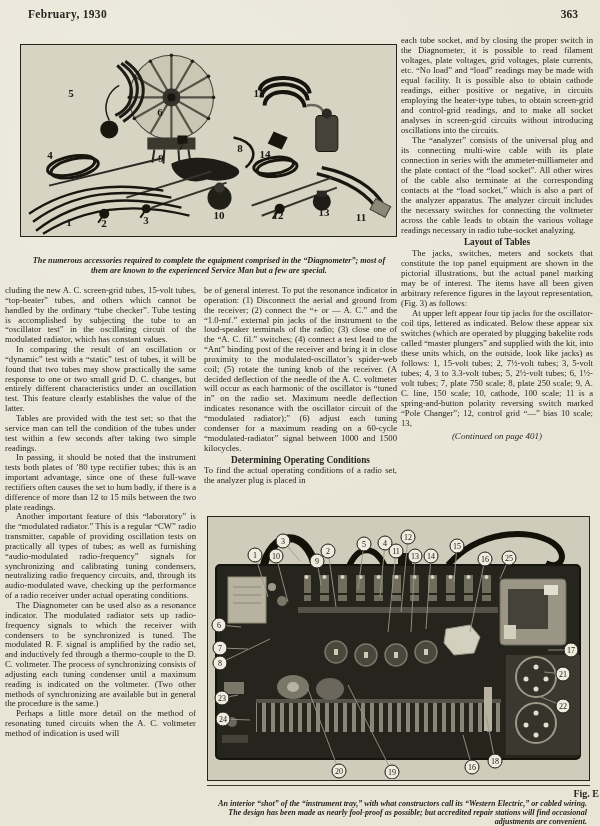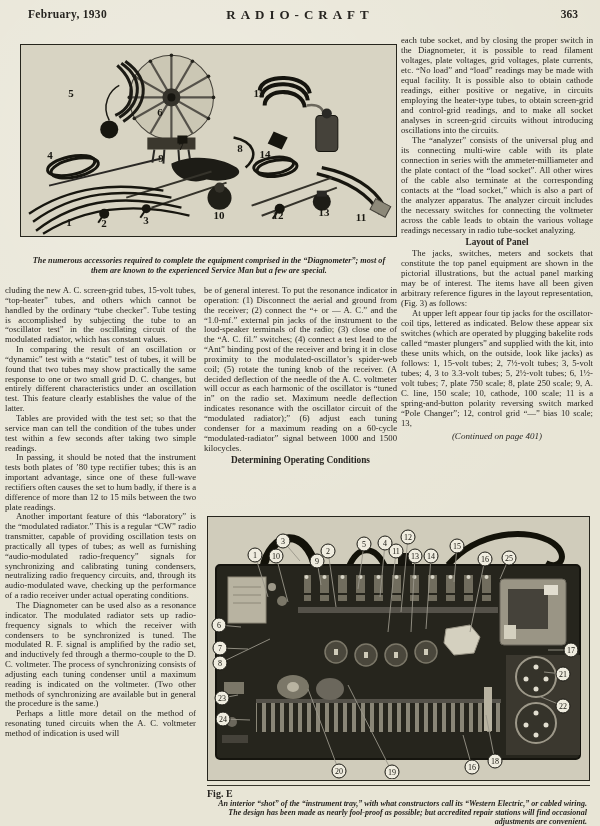--- a/index.html
+++ b/index.html
@@ -30,31 +30,30 @@
   .colM{left:204px;top:286px;width:193px;}
   .colR{left:401px;top:35px;width:192px;}
   .colR p{line-height:10px;}
   .continued{font-style:italic;text-align:center;font-size:9px;margin-top:3px;}
   
   .fige{position:absolute;left:207px;top:516px;width:383px;height:265px;margin:0;
         border:1.5px solid #26251d;background:#d0ccbb;box-sizing:border-box;}
   .fige svg{position:absolute;left:0;top:0;width:380px;height:262px;}
   .fige svg.overlay{z-index:3;}
   .fige-rule{position:absolute;left:207px;top:785px;width:383px;height:1px;background:#3a382f;}
-  .fige-label{position:absolute;left:207px;top:788px;width:383px;text-align:left;font-weight:bold;font-size:10px;}
+  .fige-label{position:absolute;left:216px;top:788px;width:383px;text-align:right;font-weight:bold;font-size:10px;}
   .fige-cap{position:absolute;left:215px;top:799px;width:372px;text-align:right;
             font-style:italic;font-weight:bold;font-size:8px;line-height:9.2px;}
 </style>
 </head>
 <body>
 
 <div class="page">
 
   <div class="hdr-date">February, 1930</div>
-  <div class="hdr-title">RADIO-CRAFT</div>
   <div class="hdr-page">363</div>
 
   <figure class="figd">
     <svg viewBox="0 0 374 190" aria-hidden="true">
       <rect width="374" height="190" fill="#d8d4c3"></rect>
 
       <g>
         <circle cx="150" cy="52" r="42" fill="#cbc7b4" stroke="#45423a" stroke-width="1"></circle>
         <g stroke="#55524a" stroke-width="2.2">
           <line x1="150" y1="52" x2="150" y2="10"></line>
@@ -182,26 +181,27 @@
     <p>Tables are provided with the test set; so that the service man can tell the condition of the tubes under test within a few seconds after taking two simple readings.</p>
     <p>In passing, it should be noted that the instrument tests both plates of ’80 type rectifier tubes; this is an important advantage, since one of these full-wave rectifiers often causes the set to hum badly, if there is a difference of more than 12 to 15 mils between the two plate readings.</p>
     <p>Another important feature of this “laboratory” is the “modulated radiator.”  This is a regular “CW” radio transmitter, capable of providing oscillation tests on practically all types of tubes; as well as furnishing “audio-modulated radio-frequency” signals for synchronizing and calibrating tuning condensers, neutralizing radio frequency circuits, and, through its audio-modulated wave, checking up the performance of a radio receiver under actual operating conditions.</p>
     <p>The Diagnometer can be used also as a resonance indicator.  The modulated radiator sets up radio-frequency signals to which the receiver with condensers to be synchronized is tuned.  The modulated R. F. signal is amplified by the radio set, and inductively fed through a thermo-couple to the D. C. voltmeter.  The process of synchronizing consists of adjusting each tuning condenser until a maximum reading is indicated on the voltmeter.  (Two other methods of synchronizing are available but in general the procedure is the same.)</p>
     <p>Perhaps a little more detail on the method of resonating tuned circuits when the A. C. voltmeter method of indication is used will</p>
   </section>
 
   <section class="col colM">
     <p class="first">be of general interest.  To put the resonance indicator in operation:  (1) Disconnect the aerial and ground from the receiver; (2) connect the “+ or — A. C.” and the “1.0-mf.” external pin jacks of the instrument to the loud-speaker terminals of the radio; (3) close one of the “A. C. fil.” switches; (4) connect a test lead to the “Ant” binding post of the receiver and bring it in close proximity to the modulated-oscillator’s spider-web coil; (5) rotate the tuning knob of the receiver.  (A decided deflection of the needle of the A. C. voltmeter will occur as each harmonic of the oscillator is “tuned in” on the radio set.  Maximum needle deflection indicates resonance with the oscillator circuit of the “modulated radiator);” (6) adjust each tuning condenser for a maximum reading on a 60-cycle “modulated-radiator” signal between 1000 and 1500 kilocycles.</p>
     <h4>Determining Operating Conditions</h4>
+    <p class="first">To find the actual operating conditions of a radio set, the analyzer plug is placed in</p>
   </section>
 
   <section class="col colR">
     <p class="first">each tube socket, and by closing the proper switch in the Diagnometer, it is possible to read filament voltages, plate voltages, grid voltages, plate currents, etc.  “No load” and “load” readings may be made with equal facility.  It is possible also to obtain cathode readings, either positive or negative, in circuits employing the heater-type tubes, to obtain screen-grid and control-grid readings, and to make all socket analyses in screen-grid circuits without introducing oscillations into the circuits.</p>
     <p>The “analyzer” consists of the universal plug and its connecting multi-wire cable with its plate connection in series with the ammeter-milliameter and the plate contact of the “load socket”.  All other wires of the cable also terminate at the corresponding contacts at the “load socket,” which is also a part of the analyzer apparatus.  The analyzer circuit includes the necessary switches for connecting the voltmeter across the cable leads to obtain the various voltage readings necessary in radio tube-socket analyzing.</p>
-    <h4>Layout of Panel</h4>
+    <h4>Layout of Tables</h4>
     <p>The jacks, switches, meters and sockets that constitute the top panel equipment are shown in the pictorial illustrations, but the actual panel marking may be of interest. The items have all been given arbitrary reference figures in the layout representation, (Fig. 3) as follows:</p>
     <p>At upper left appear four tip jacks for the oscillator-coil tips, lettered as indicated. Below these appear six switches (which are operated by plugging bakelite rods called “master plungers” and supplied with the kit, into these units which, on the outside, look like jacks) as follows:  1, 15-volt tubes; 2, 7½-volt tubes; 3, 5-volt tubes; 4, 3 to 3.3-volt tubes; 5, 2½-volt tubes; 6, 1½-volt tubes; 7, plate 750 scale; 8, plate 250 scale; 9, A. C. line, 150 scale; 10, cathode, 100 scale; 11 is a spring-and-button polarity reversing switch marked “Pole Changer”; 12, control grid “—” bias 10 scale; 13,</p>
     <div class="continued">(Continued on page 401)</div>
   </section>
 
   <figure class="fige">
     <svg viewBox="0 0 380 262" aria-hidden="true">
       <defs>
         <pattern id="comb" width="9" height="30" patternUnits="userSpaceOnUse">
           <rect width="4" height="30" fill="#8a8677"></rect>

